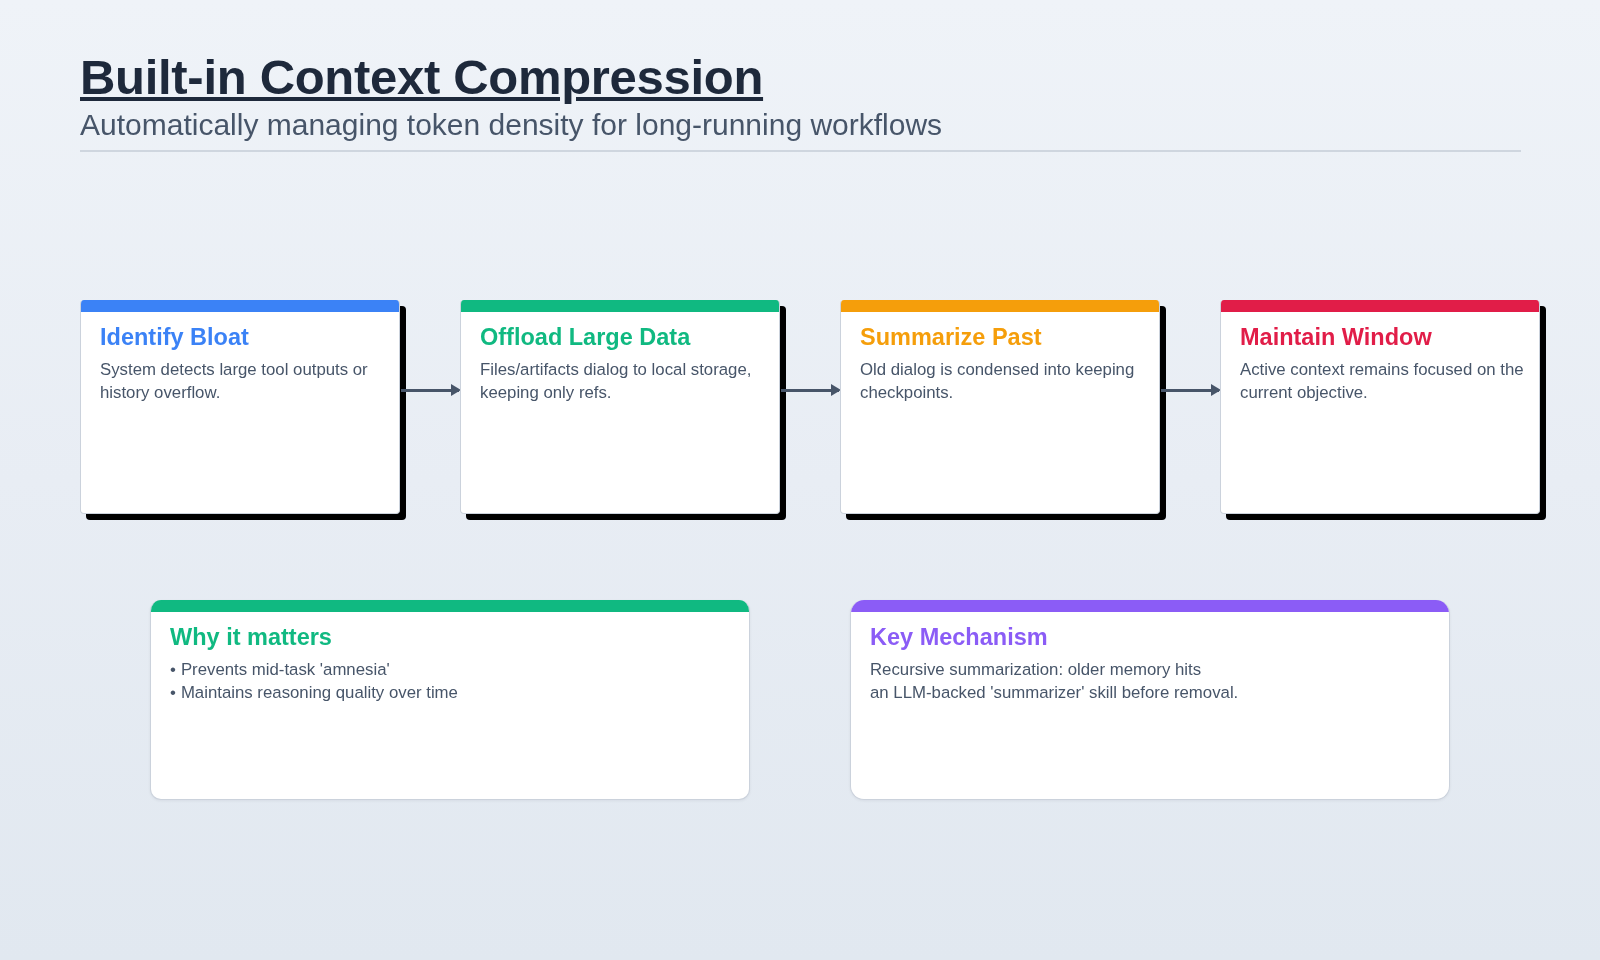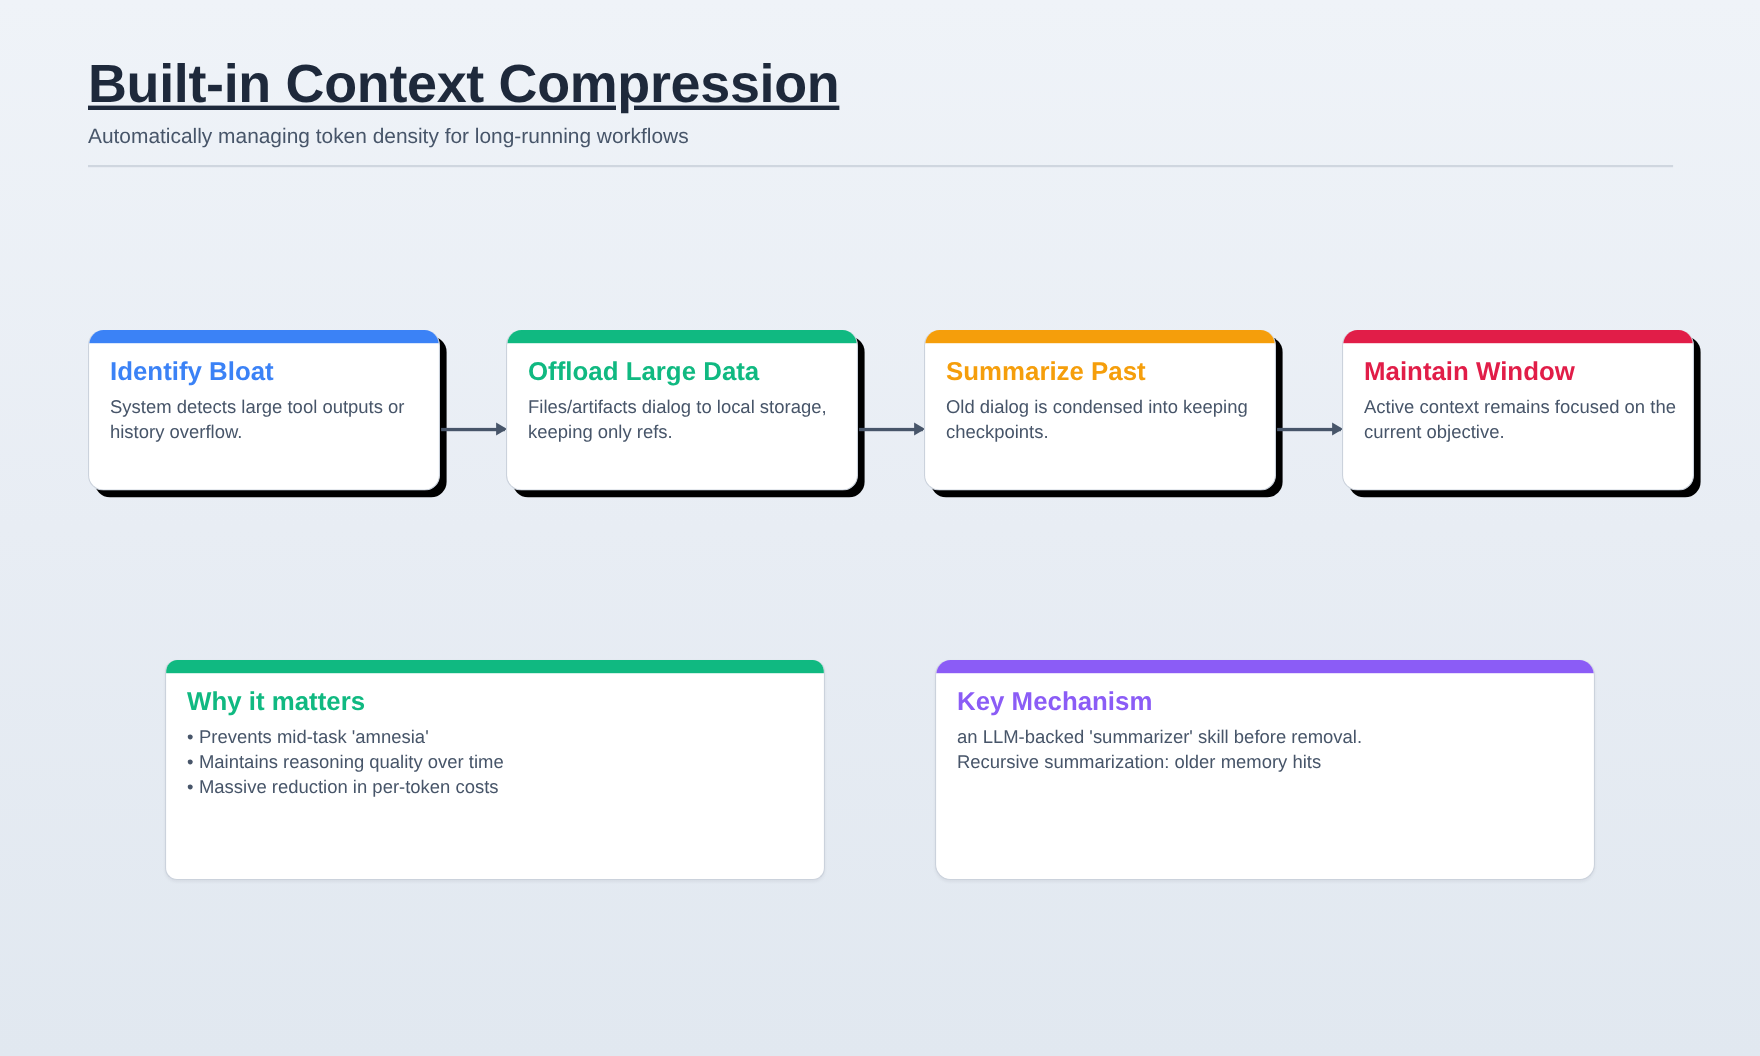--- a/index.html
+++ b/index.html
@@ -23,21 +23,21 @@
     .title {
       font-size: 49px;
       font-weight: bold;
       color: #1e293b;
       margin: 0;
       line-height: 66px;
       letter-spacing: -0.3px;
       text-decoration: underline;
     }
     .subtitle {
-      font-size: 19px;
+      font-size: 30px;
       color: #475569;
       margin: 0;
       line-height: 30px;
     }
     .divider {
       position: absolute;
       left: 80px;
       top: 150px;
       width: 1441px;
       height: 2px;
@@ -47,24 +47,24 @@
       position: absolute;
       left: 0;
       top: 0;
       width: 1600px;
       height: 960px;
     }
     .step-card {
       position: absolute;
       top: 300px;
       width: 320px;
-      height: 146px;
+      height: 214px;
       box-sizing: border-box;
       background: #ffffff;
-      border-radius: 14px;
+      border-radius: 4px;
       border: 1.5px solid #cbd2dc;
       border-top: none;
       box-shadow: 6px 6px 0 0 #000000;
       overflow: hidden;
     }
     .card-bar {
       position: absolute;
       left: 0;
       top: 0;
       right: 0;
@@ -192,24 +192,23 @@
     <div class="card-desc">Active context remains focused on the current objective.</div>
   </div>
 </div>
 
 <div class="info-card" style="left:150px;border-radius:11px;">
   <div class="card-bar" style="background: rgb(16, 185, 129);"></div>
   <div class="info-title" style="color: rgb(16, 185, 129);">Why it matters</div>
   <ul class="info-list">
     <li>Prevents mid-task 'amnesia'</li>
     <li>Maintains reasoning quality over time</li>
-    <li>Massive reduction in per-token costs</li>
   </ul>
 </div>
 
 <div class="info-card" style="left:850px;">
   <div class="card-bar" style="background: rgb(139, 92, 246);"></div>
   <div class="info-title" style="color: rgb(139, 92, 246);">Key Mechanism</div>
   <div class="info-text">
+    <span>Recursive summarization: older memory hits</span>
     <span>an LLM-backed 'summarizer' skill before removal.</span>
-    <span>Recursive summarization: older memory hits</span>
   </div>
 </div>
 
 </body></html>

